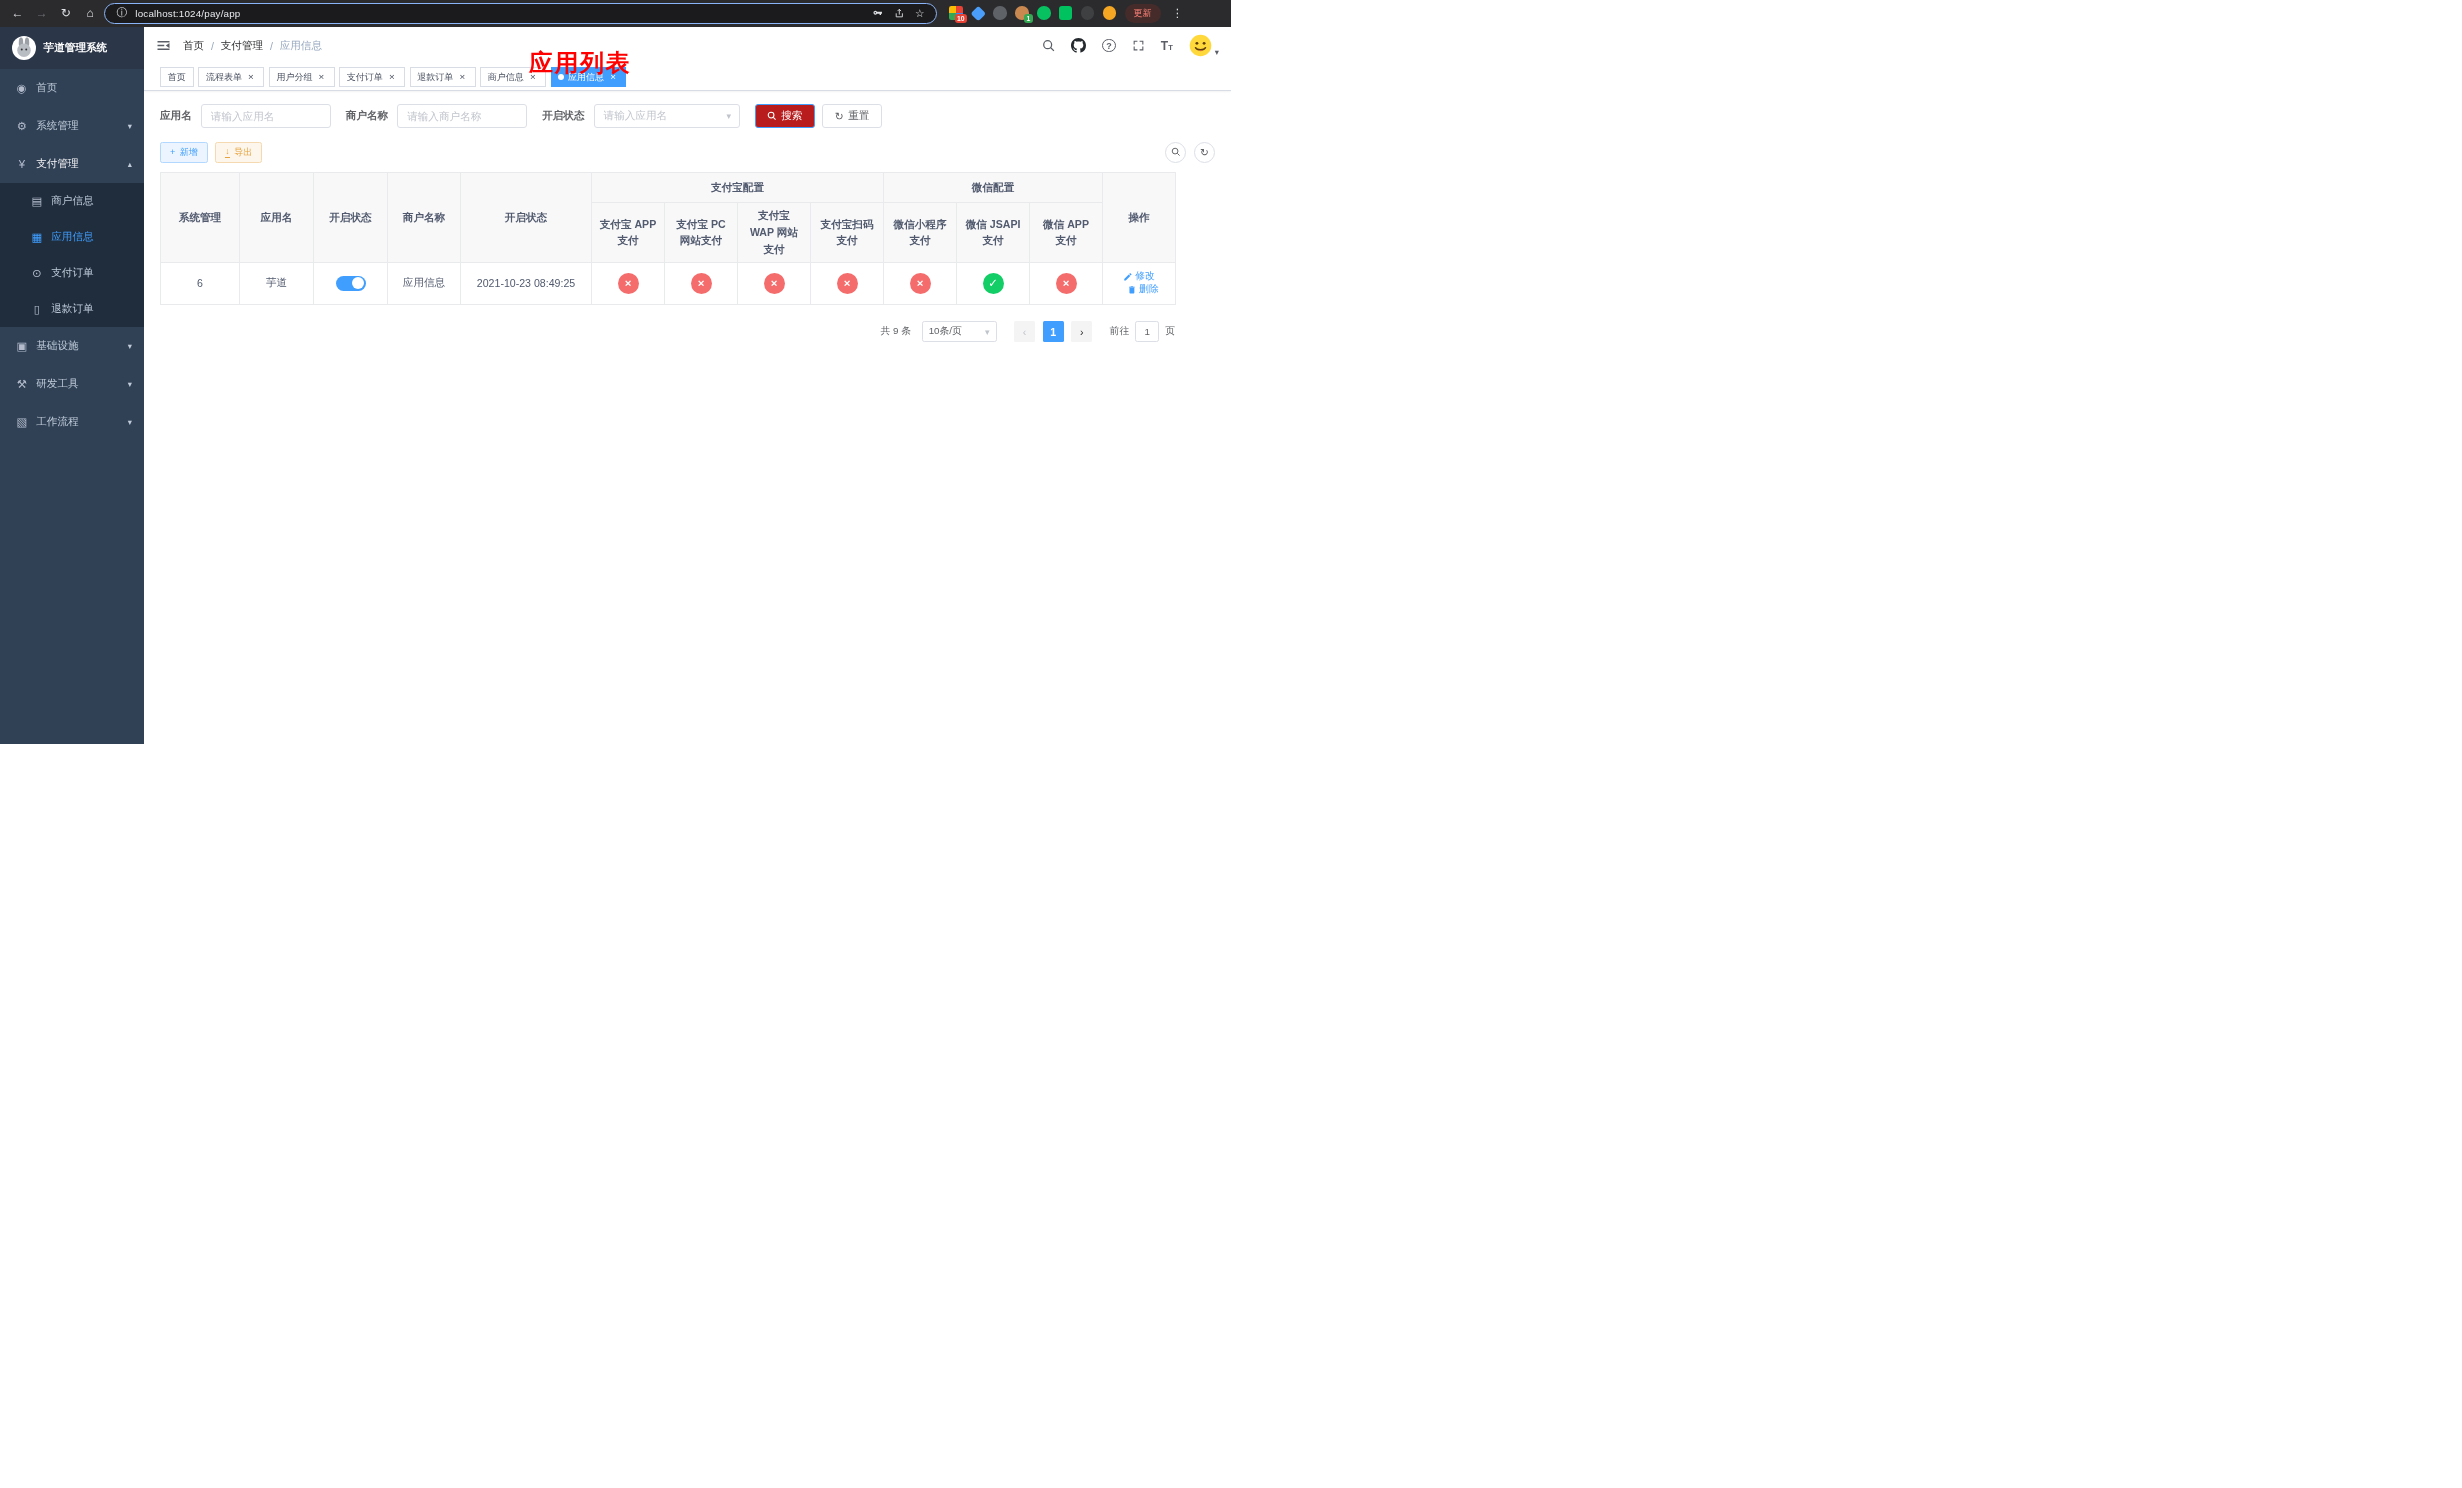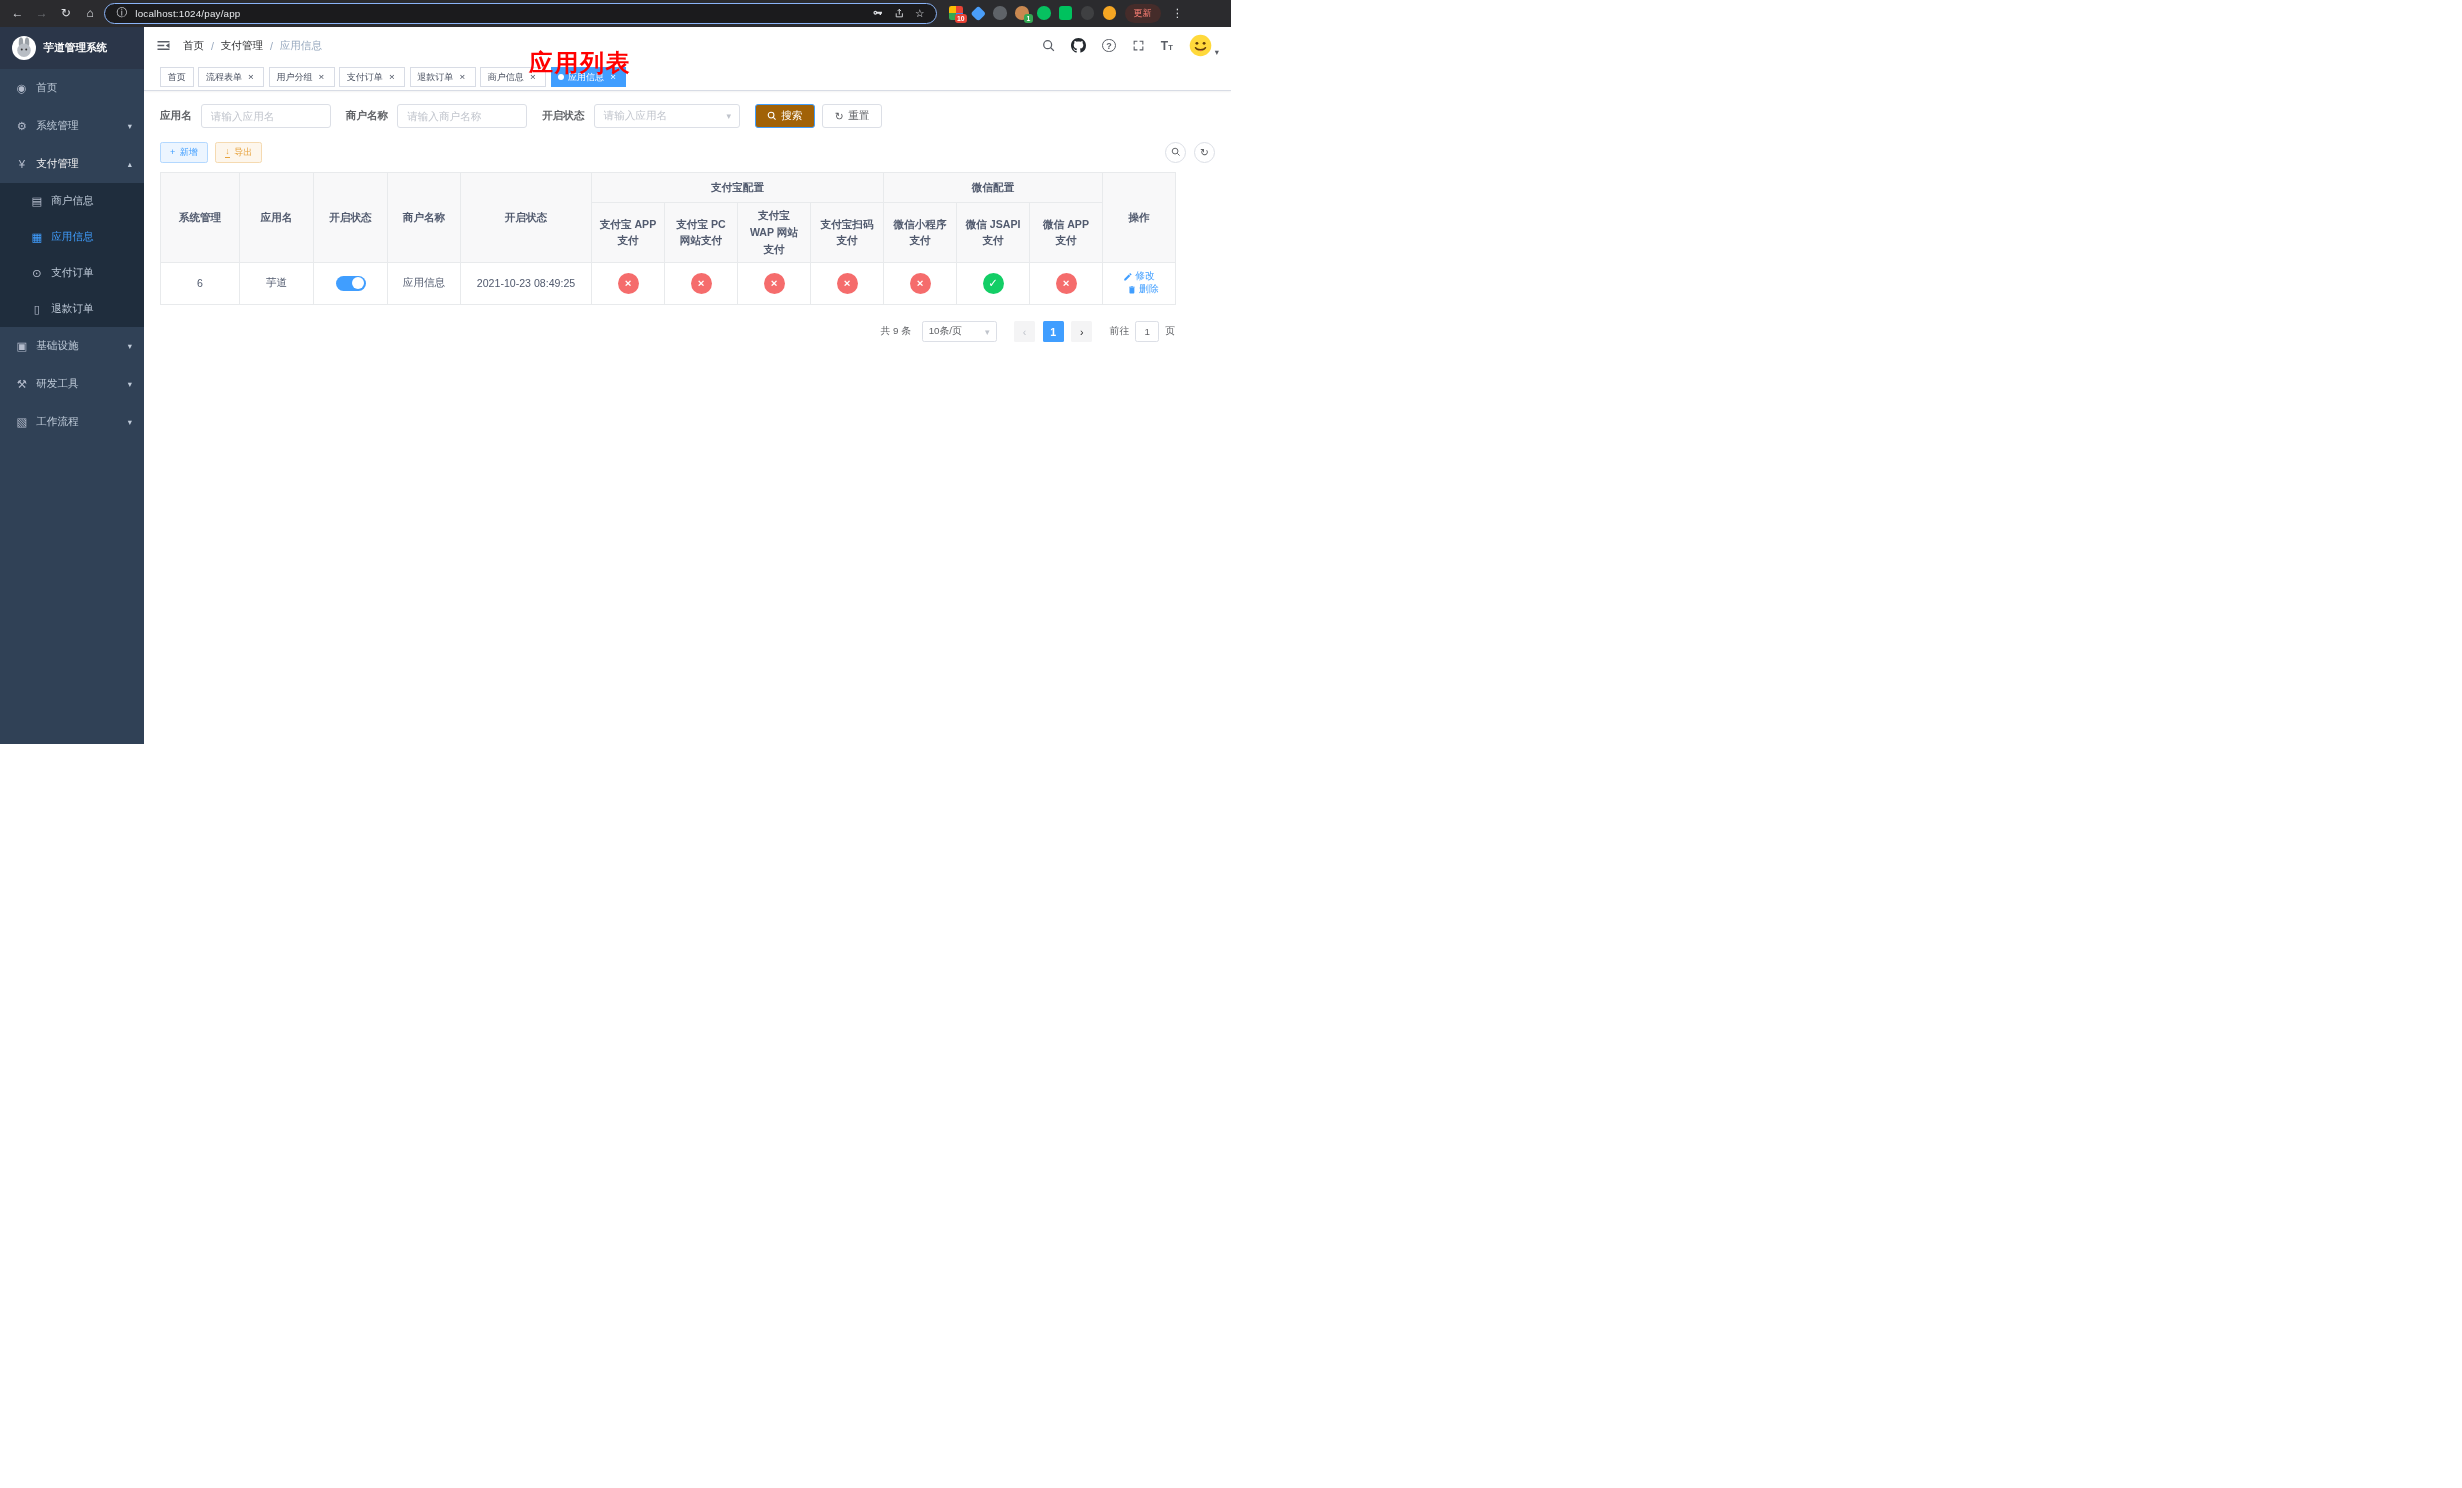--- a/index.html
+++ b/index.html
@@ -72,21 +72,21 @@
   
   .content { flex:1; padding:10.6px 16px 0; overflow:hidden; }
   .filter-row { display:flex; align-items:center; margin:3px 0 13.6px; }
   .f-label { font-weight:700; color:#606266; margin-right:9px; white-space:nowrap; }
   .f-input { height:24px; border:0.8px solid #dcdfe6; border-radius:3px; padding:0 9px; font-size:10.6px; color:#606266; width:130px; background:#fff; outline:none; }
   .f-input::placeholder { color:#c0c4cc; }
   .f-group { display:flex; align-items:center; margin-right:15px; }
   .f-select { width:146px; height:24px; border:0.8px solid #dcdfe6; border-radius:3px; padding:0 7.6px 0 9px; display:flex; align-items:center; justify-content:space-between; color:#c0c4cc; cursor:pointer; background:#fff; }
   .sel-caret { color:#c0c4cc; font-size:9px; }
   .btn { height:24px; border-radius:3px; font-size:10.6px; padding:0 11.4px; display:inline-flex; align-items:center; gap:4.5px; border:0.8px solid #dcdfe6; background:#fff; color:#606266; cursor:pointer; white-space:nowrap; }
-  .btn-primary { background:#a16207; border-color:#409eff; color:#fff; }
+  .btn-primary { background:#b91c1c; border-color:#409eff; color:#fff; }
   .btn + .btn { margin-left:7.6px; }
   .toolbar-row { display:flex; align-items:center; margin-bottom:9px; }
   .btn-sm { height:21px; font-size:9px; padding:0 9px; border-radius:2.3px; }
   .btn-plain-primary { background:#ecf5ff; border-color:#b3d8ff; color:#409eff; }
   .btn-plain-warning { background:#fdf6ec; border-color:#f5dab1; color:#e6a23c; margin-left:7.6px; }
   .dl-ico { border-bottom:1.1px solid currentColor; line-height:1; padding-bottom:0.8px; font-size:9px; }
   .toolbar-right { margin-left:auto; display:flex; gap:7.6px; }
   .icon-circle-btn { width:21px; height:21px; border-radius:50%; border:0.8px solid #dcdfe6; background:#fff; display:flex; align-items:center; justify-content:center; color:#606266; cursor:pointer; font-size:10.6px; }
 
   

